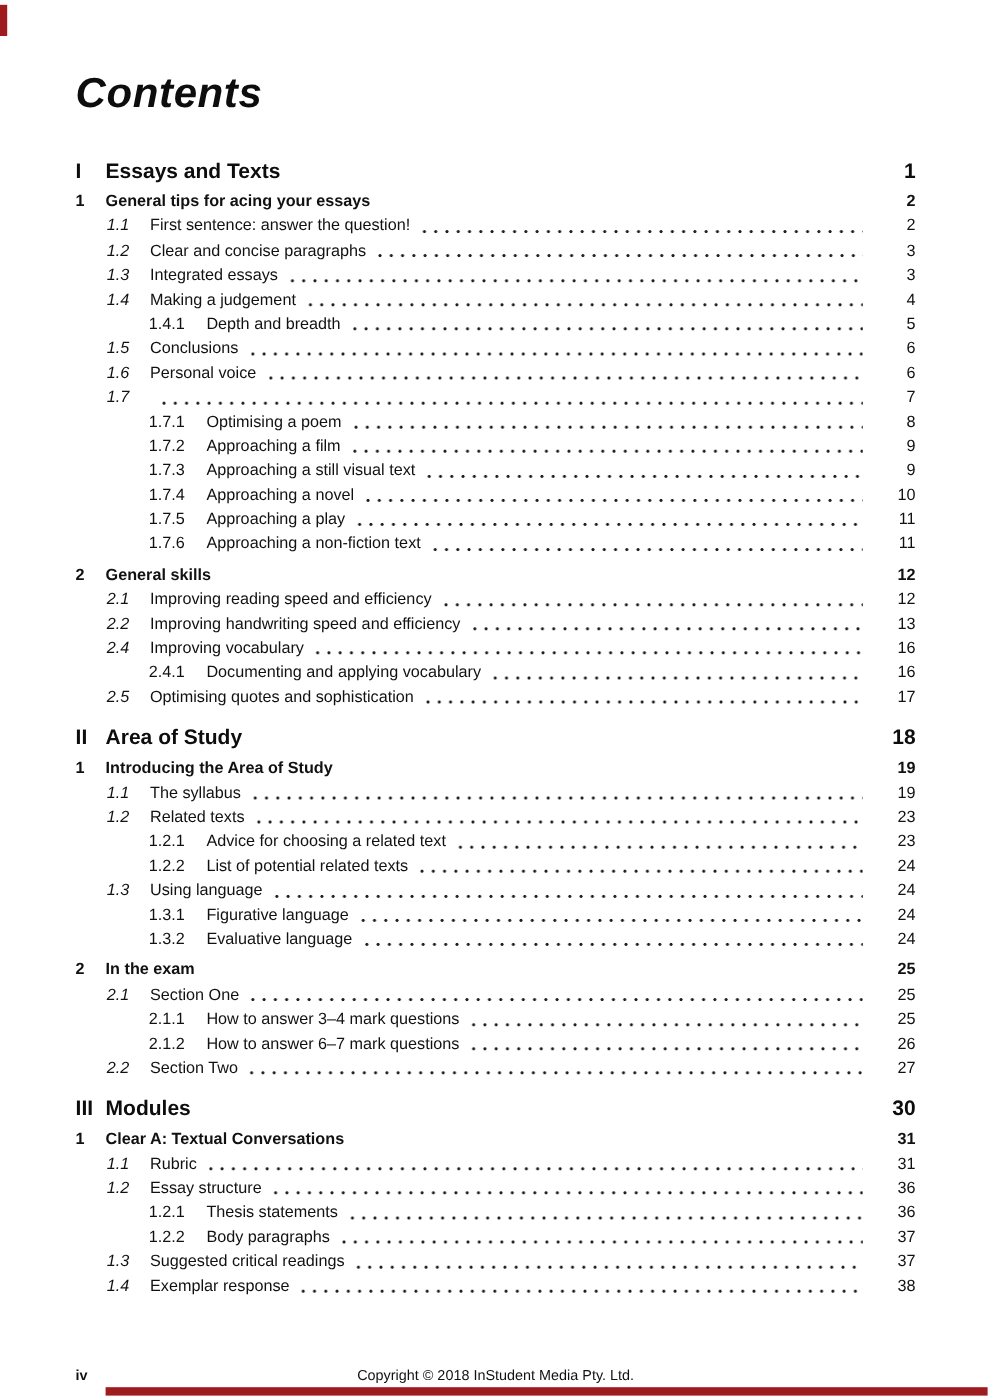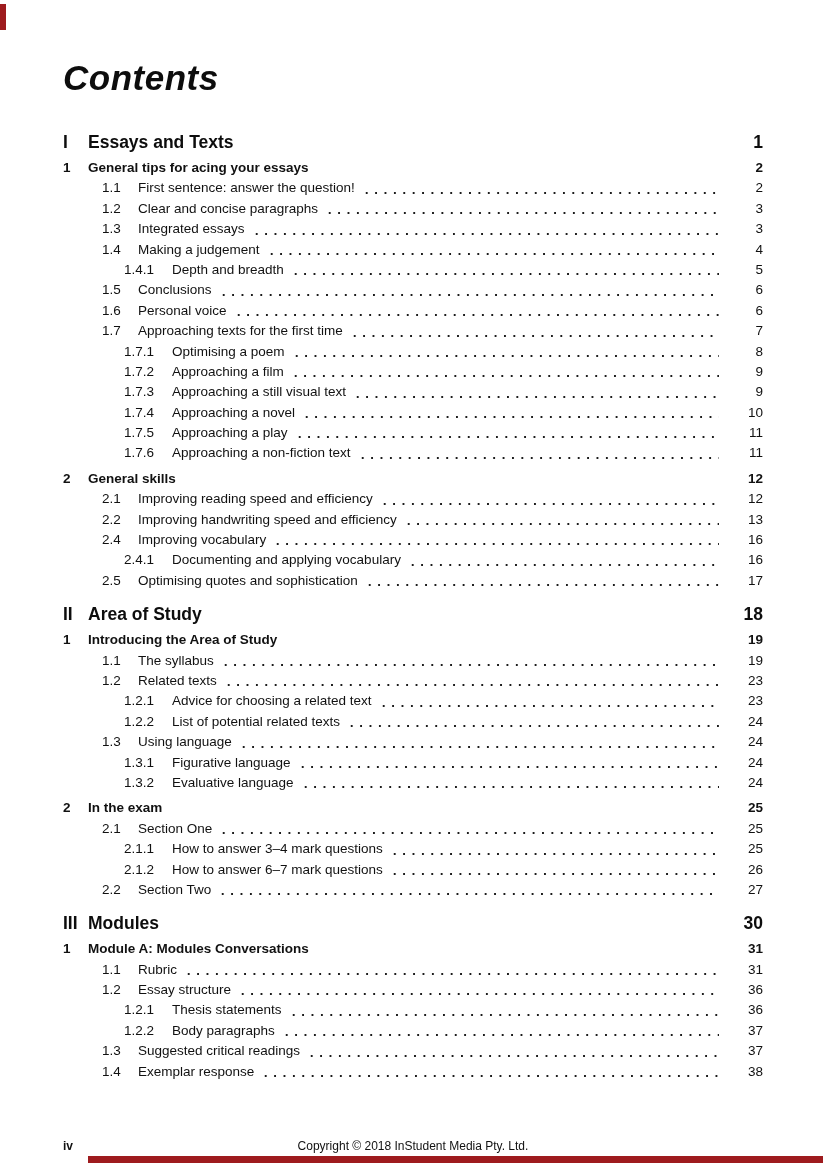--- a/index.html
+++ b/index.html
@@ -32,21 +32,21 @@
     font-size:17.5px;font-weight:bold;height:21px;line-height:21px;
     margin-top:13px;margin-bottom:2px;color:#0d0d0d;
   }
   .row-part:first-child{margin-top:0;}
   .row-part .num{width:25px;}
   .row-chapter{
     font-size:13.5px;font-weight:bold;height:20.4px;line-height:20.4px;margin-top:5px;
   }
   .row-chapter .num{width:25px;}
   .row-section{font-size:13.5px;height:20.4px;line-height:20.4px;}
-  .row-section .num{margin-left:39px;width:36px;}
+  .row-section .num{margin-left:26px;width:36px;font-style:italic;}
   .row-subsection{font-size:13.5px;height:20.4px;line-height:20.4px;align-items:center;}
   .row-subsection .num{margin-left:61px;width:48px;}
   .footer{
     position:absolute;left:63px;top:1136px;width:700px;height:20px;
     font-size:12px;line-height:20px;
   }
   .footer .folio{position:absolute;left:0;top:0;font-weight:bold;}
   .footer .copyright{position:absolute;left:0;right:0;text-align:center;}
 </style>
 </head>
@@ -107,21 +107,20 @@
         <span class="page">6</span>
       </div>
       <div class="row row-section">
         <span class="num">1.6</span>
         <span class="title">Personal voice</span>
         <span class="leader"></span>
         <span class="page">6</span>
       </div>
       <div class="row row-section">
         <span class="num">1.7</span>
-        <span class="title">Approaching texts for the first time</span>
         <span class="leader"></span>
         <span class="page">7</span>
       </div>
       <div class="row row-subsection">
         <span class="num">1.7.1</span>
         <span class="title">Optimising a poem</span>
         <span class="leader"></span>
         <span class="page">8</span>
       </div>
       <div class="row row-subsection">
@@ -275,21 +274,21 @@
         <span class="page">27</span>
       </div>
       <div class="row row-part">
         <span class="num">III</span>
         <span class="title">Modules</span>
         <span class="spacer"></span>
         <span class="page">30</span>
       </div>
       <div class="row row-chapter">
         <span class="num">1</span>
-        <span class="title">Module A: Modules Conversations</span>
+        <span class="title">Clear A: Textual Conversations</span>
         <span class="spacer"></span>
         <span class="page">31</span>
       </div>
       <div class="row row-section">
         <span class="num">1.1</span>
         <span class="title">Rubric</span>
         <span class="leader"></span>
         <span class="page">31</span>
       </div>
       <div class="row row-section">

